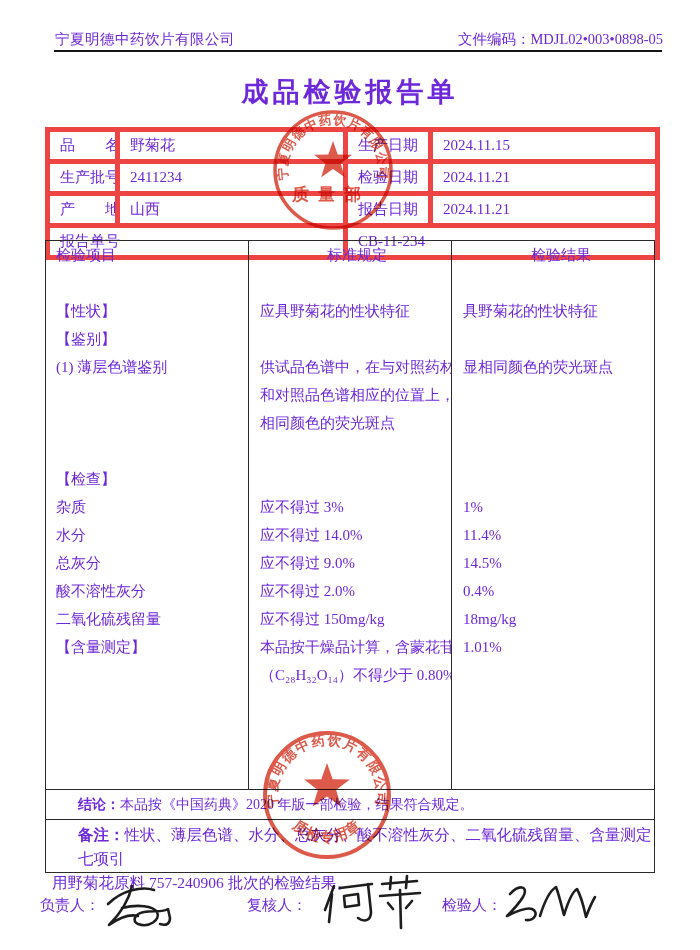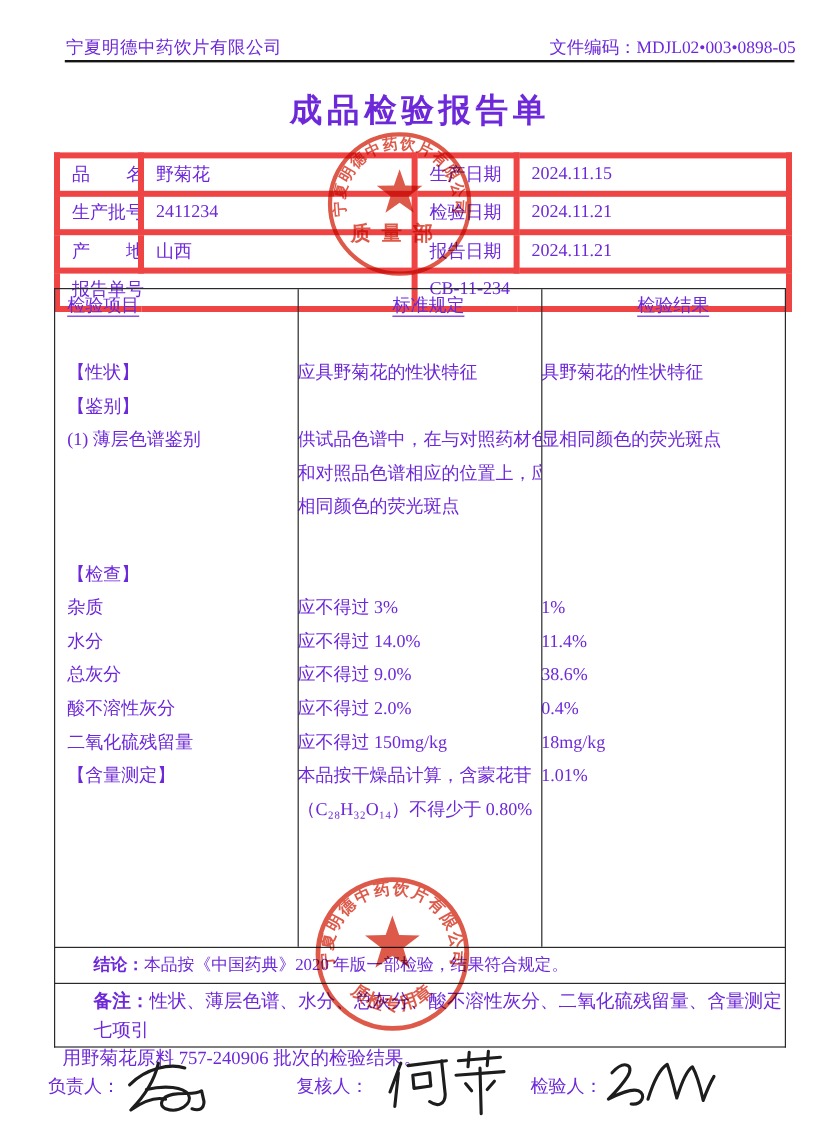--- a/index.html
+++ b/index.html
@@ -18,25 +18,25 @@
   table.info{position:absolute;left:45px;top:127px;width:610px;border-collapse:collapse;table-layout:fixed;}
   table.info td{border:5px solid #ef4444;height:27px;font-size:15px;padding:0 0 0 10px;white-space:nowrap;overflow:hidden;}
 
   
   .main-table{position:absolute;left:45px;top:240px;width:610px;height:550px;
               border:1px solid #2a2a2a;box-sizing:border-box;}
   .vline{position:absolute;top:0;bottom:0;width:0;border-left:1px solid #2a2a2a;}
   .v1{left:202px}.v2{left:405px}
   .mt-line{display:grid;grid-template-columns:202px 203px 205px;height:28px;line-height:28px;font-size:15px;}
   .mt-line .c1{padding-left:10px;white-space:nowrap;overflow:hidden;}
-  .mt-line .c2,.mt-line .c3{white-space:nowrap;overflow:hidden;}
+  .mt-line .c2,.mt-line .c3{padding-left:12px;white-space:nowrap;overflow:hidden;}
   .mt-head .c1,.mt-head .c2,.mt-head .c3{padding-left:15px;}
   .mt-head .c1{padding-left:10px;}
   .mt-head .c2,.mt-head .c3{text-align:center;}
-  .uh{text-decoration:underline;text-underline-offset:4px;}
+  .uh{text-underline-offset:4px;}
 
   
   .conclusion{position:absolute;left:45px;top:790px;width:610px;height:30px;box-sizing:border-box;
               border:1px solid #2a2a2a;border-top:none;line-height:29px;font-size:14px;padding-left:32px;}
   .remark{position:absolute;left:45px;top:819px;width:610px;height:54px;box-sizing:border-box;
           border:1px solid #2a2a2a;border-top:none;font-size:15.5px;padding-top:4px;}
   .remark .r1{padding-left:32px;line-height:24px;}
   .remark .r2{padding-left:6px;line-height:24px;}
   .blabel{font-weight:bold;}
 
@@ -151,21 +151,21 @@
         <div class="c3">1%</div>
       </div>
     <div class="mt-line">
         <div class="c1">水分</div>
         <div class="c2">应不得过 14.0%</div>
         <div class="c3">11.4%</div>
       </div>
     <div class="mt-line">
         <div class="c1">总灰分</div>
         <div class="c2">应不得过 9.0%</div>
-        <div class="c3">38.6%</div>
+        <div class="c3">14.5%</div>
       </div>
     <div class="mt-line">
         <div class="c1">酸不溶性灰分</div>
         <div class="c2">应不得过 2.0%</div>
         <div class="c3">0.4%</div>
       </div>
     <div class="mt-line">
         <div class="c1">二氧化硫残留量</div>
         <div class="c2">应不得过 150mg/kg</div>
         <div class="c3">18mg/kg</div>

